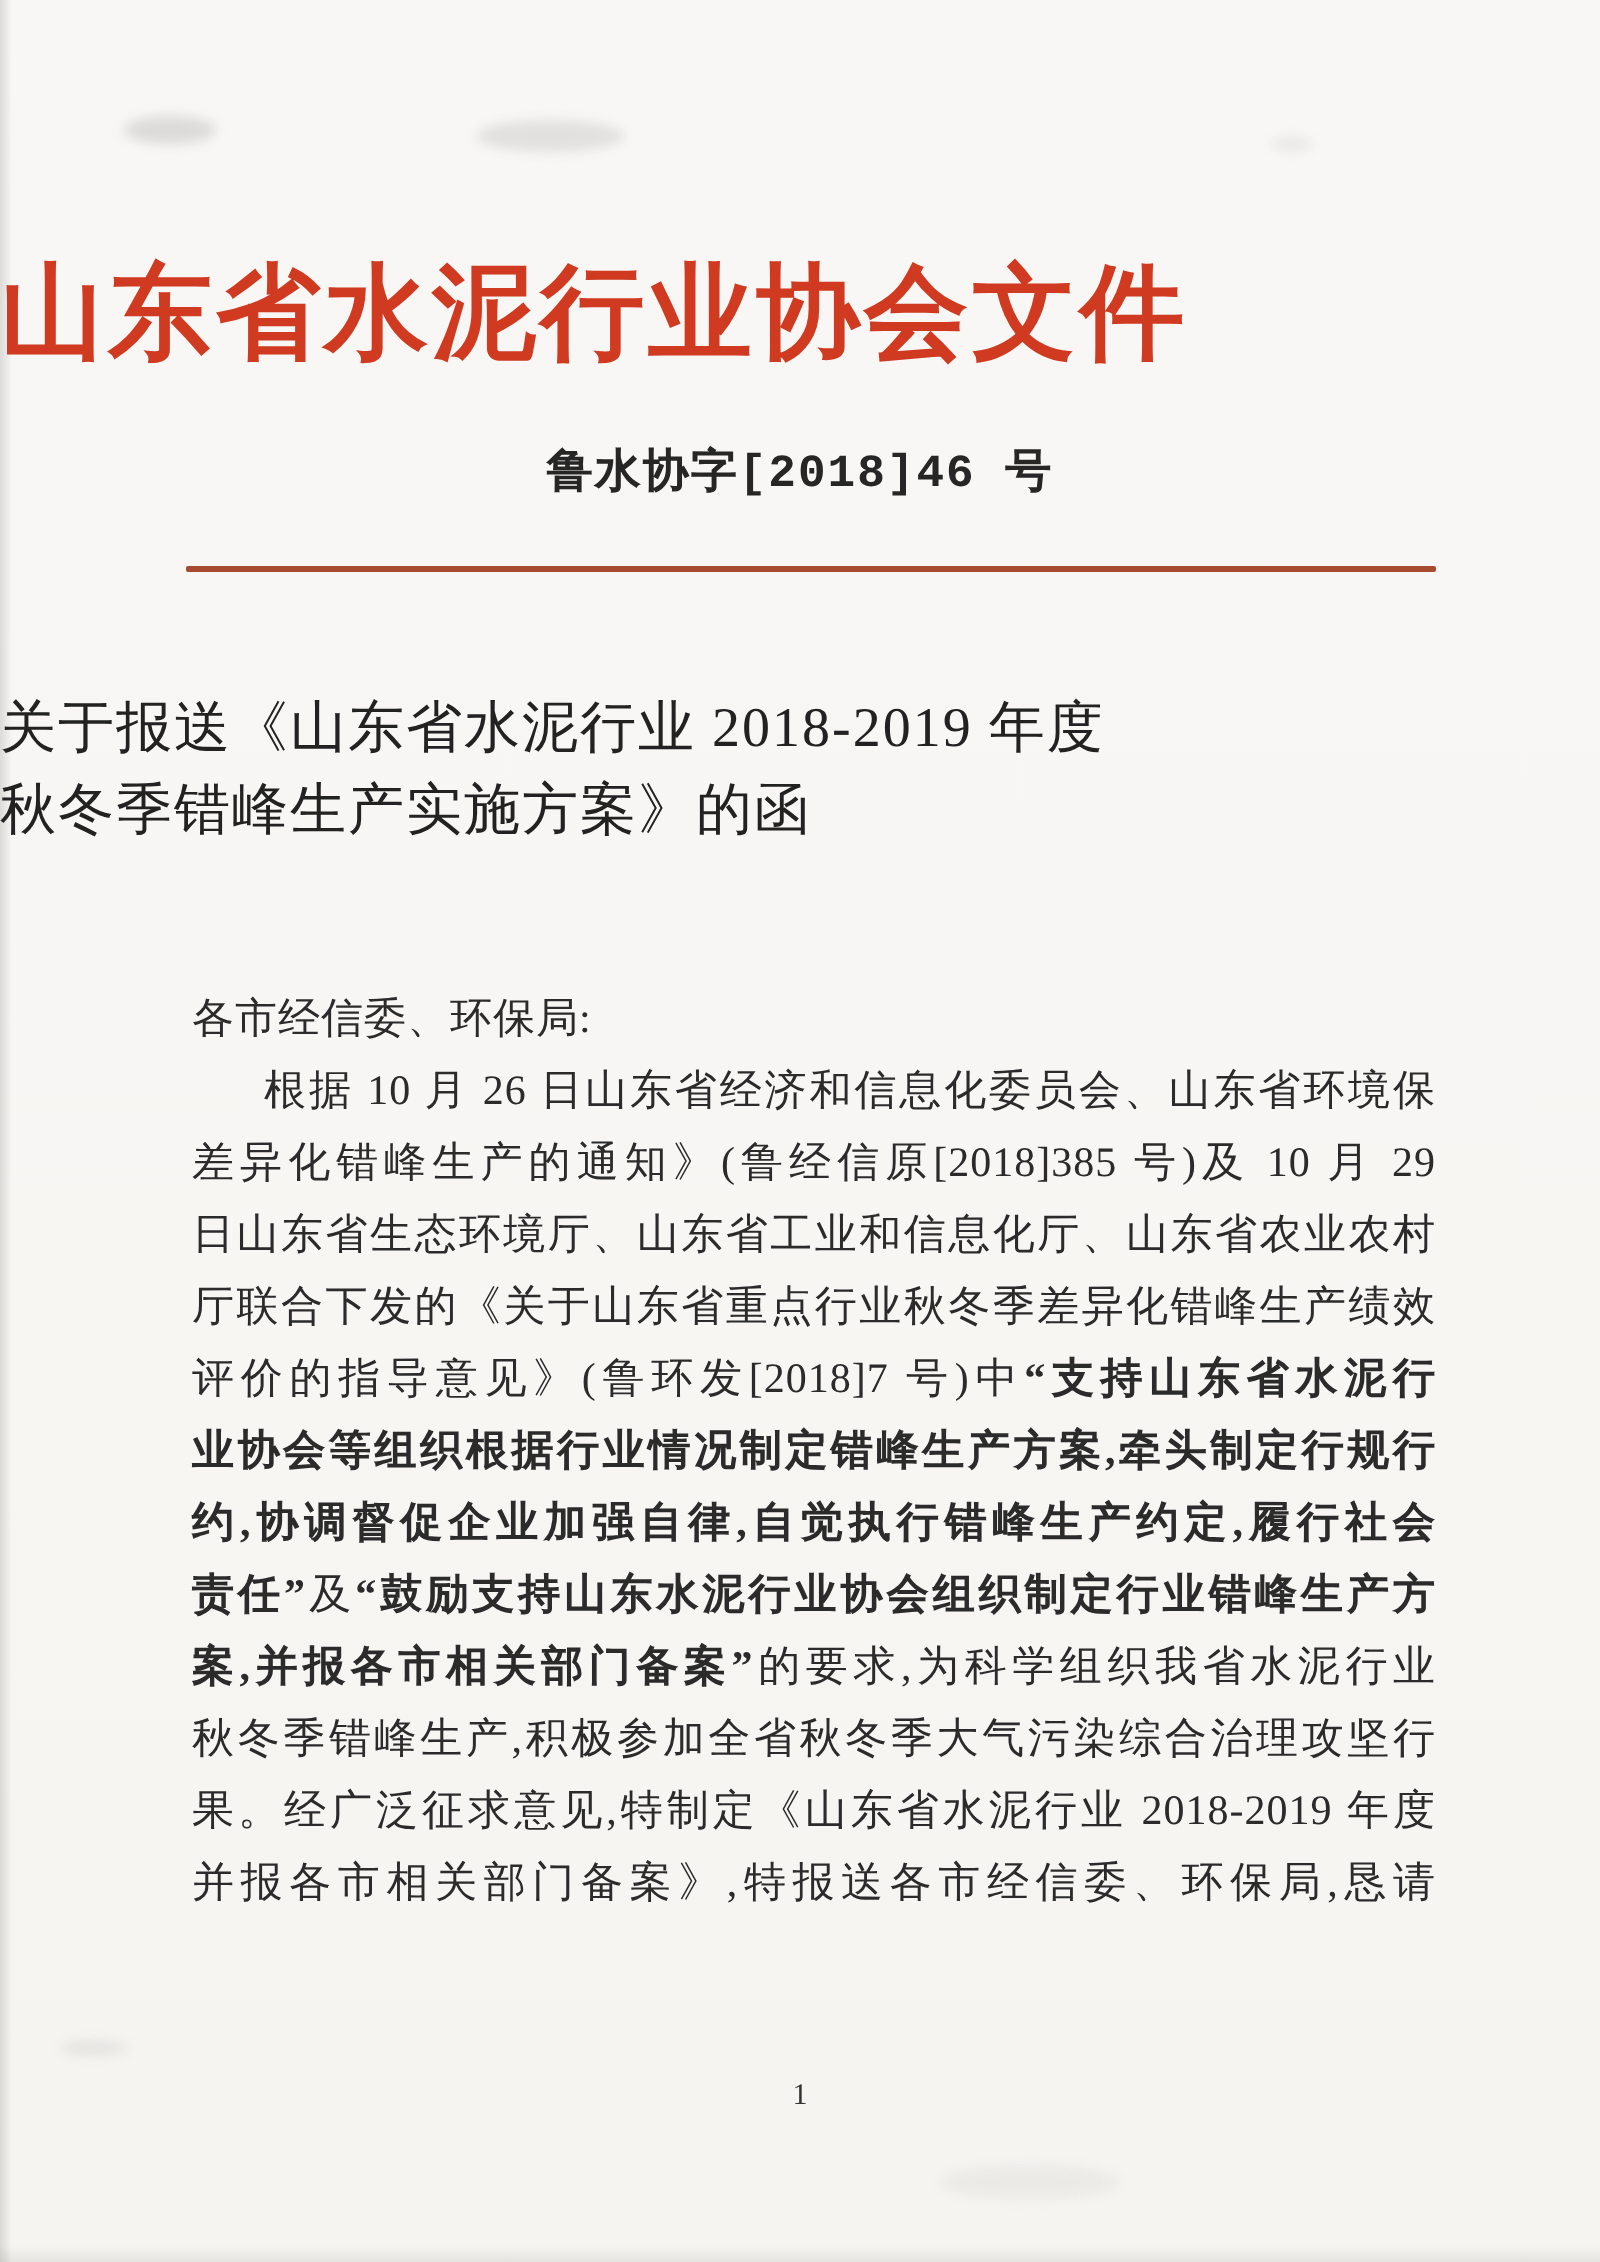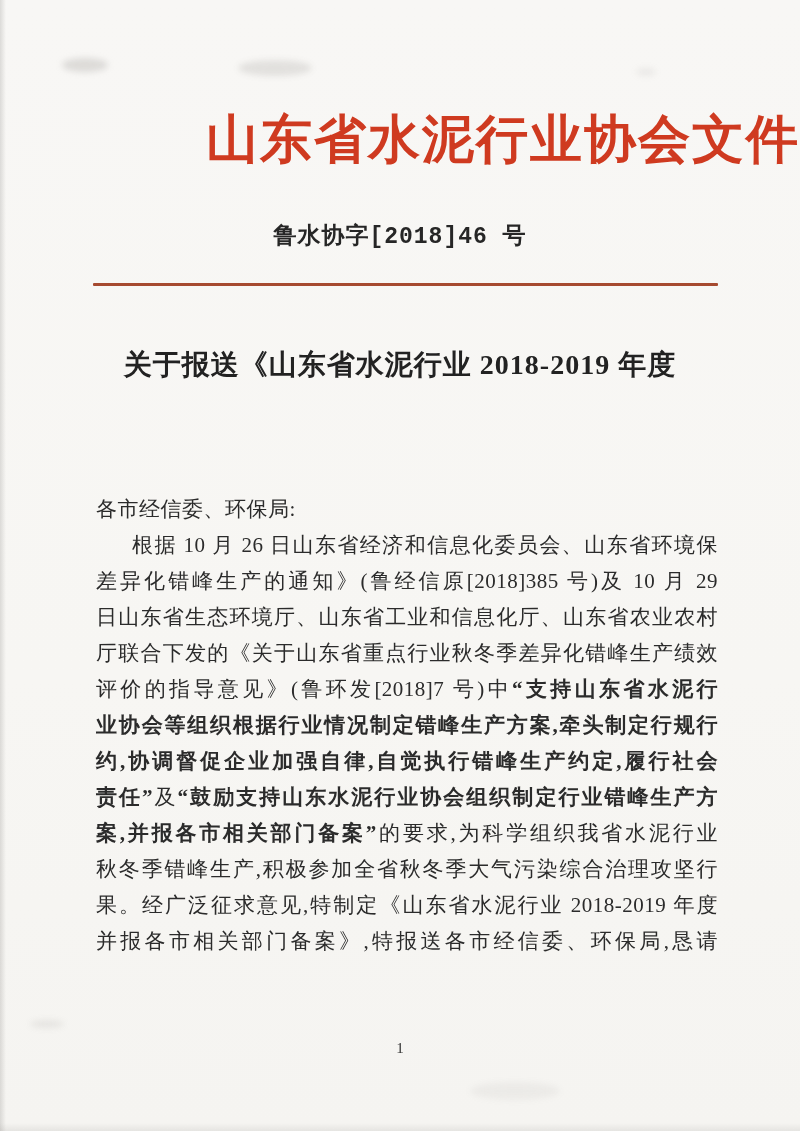--- a/index.html
+++ b/index.html
@@ -33,22 +33,22 @@
     filter: blur(3px);
   }
   .smudge.s1 { left: 62px;  top: 58px; width: 46px; height: 14px; }
   .smudge.s2 { left: 238px; top: 60px; width: 74px; height: 16px; opacity: .8; }
   .smudge.s3 { left: 30px;  top: 1020px; width: 34px; height: 8px; opacity: .6; }
   .smudge.s4 { left: 636px; top: 68px; width: 20px; height: 8px; opacity: .5; }
   .smudge.s5 { left: 470px; top: 1082px; width: 90px; height: 18px; opacity: .35; }
 
   .org-title {
     position: absolute;
-    top: 108px; left: 0; right: 0;
-    text-align: right;
+    top: 126px; left: 0; right: 0;
+    text-align: left;
     font-size: 52px;
     line-height: 64px;
     font-weight: 700;
     letter-spacing: 2px;
     white-space: nowrap;
   }
   .doc-number {
     position: absolute;
     top: 220px; left: 0; right: 0;
     text-align: center;
@@ -60,24 +60,24 @@
   }
   .red-rule {
     position: absolute;
     top: 283px; left: 93px;
     width: 625px; height: 3px;
     border-radius: 1px;
   }
   .doc-title {
     position: absolute;
     top: 344px; left: 0; right: 0;
-    text-align: center;
+    text-align: left;
     font-size: 28px;
     line-height: 41px;
-    font-weight: 700;
+    font-weight: 400;
     letter-spacing: 1px;
     color: #222;
   }
   .body-block {
     position: absolute;
     top: 479px; left: 96px;
     width: 622px;
     font-size: 21px;
     line-height: 36px;
     letter-spacing: 0.5px;
@@ -120,20 +120,21 @@
   <div class="smudge s5"></div>
 
   <div class="org-title" style="color: rgb(207, 58, 32);">山东省水泥行业协会文件</div>
 
   <div class="doc-number">鲁水协字[2018]46 号</div>
 
   <div class="red-rule" style="background: rgb(166, 74, 48);"></div>
 
   <div class="doc-title">
     <div>关于报送《山东省水泥行业 2018-2019 年度</div>
+    <div>秋冬季错峰生产实施方案》的函</div>
   </div>
 
   <div class="body-block">
     <div class="salutation">各市经信委、环保局:</div>
     <div>
         <div class="body-line indent"><span>根据 10 月 26 日山东省经济和信息化委员会、山东省环境保</span></div>
         <div class="body-line"><span>差异化错峰生产的通知》(鲁经信原[2018]385 号)及 10 月 29</span></div>
         <div class="body-line"><span>日山东省生态环境厅、山东省工业和信息化厅、山东省农业农村</span></div>
         <div class="body-line"><span>厅联合下发的《关于山东省重点行业秋冬季差异化错峰生产绩效</span></div>
         <div class="body-line"><span>评价的指导意见》(鲁环发[2018]7 号)中</span><span class="bold">“支持山东省水泥行</span></div>

